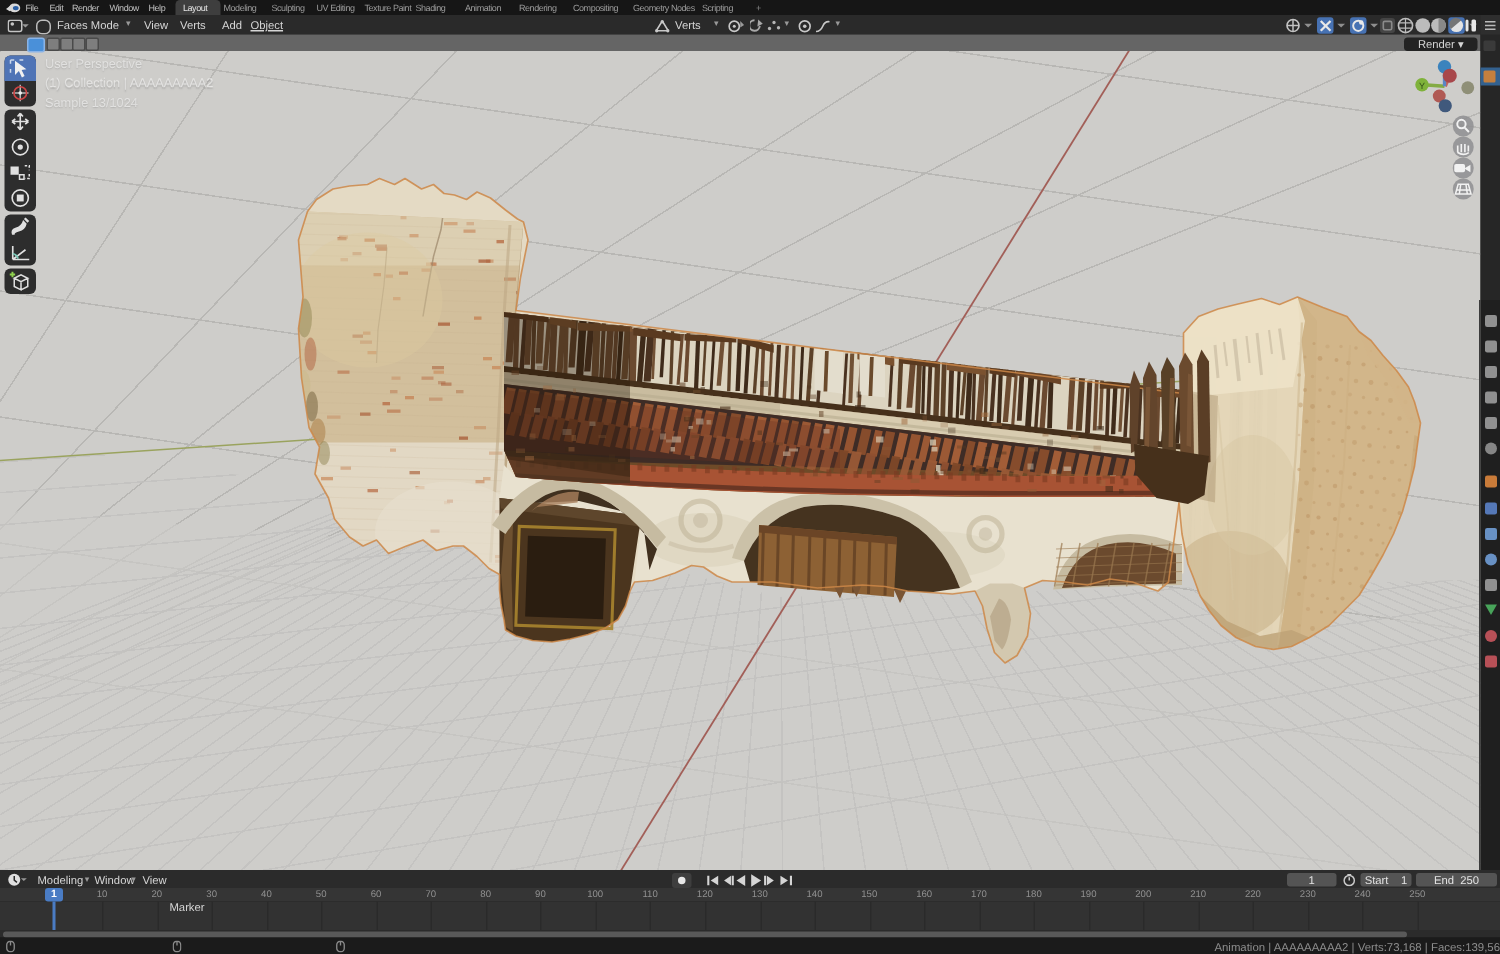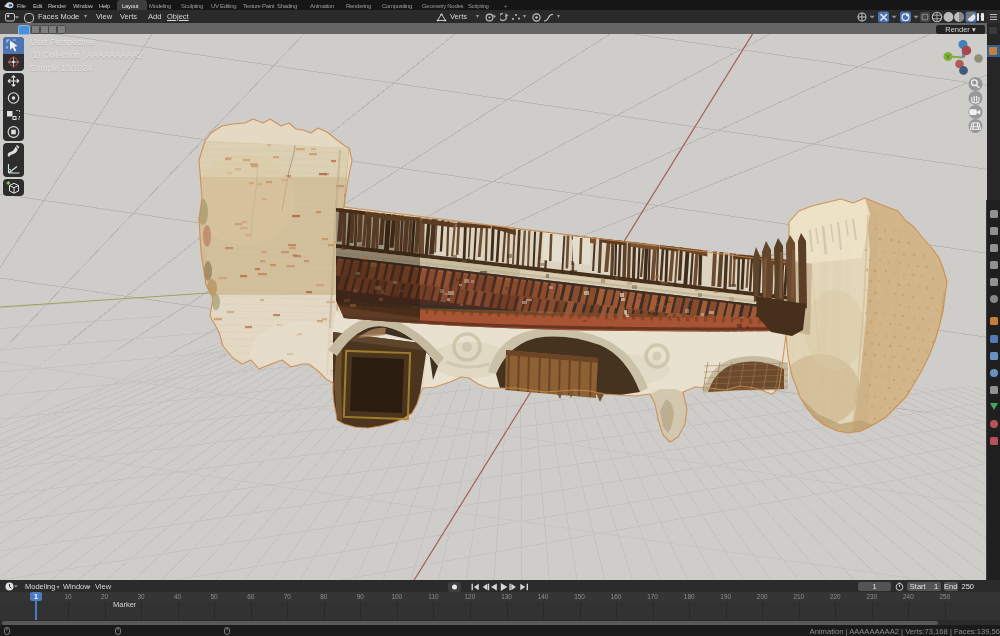--- a/index.html
+++ b/index.html
@@ -1155,21 +1155,21 @@
 <path d="M62.3,1.8 l4.6,3.2 -4.6,3.2 Z M61.8,1.8 l-1.4,0 0,6.4 1.4,0 Z" transform="translate(1,0)"></path>
 <path d="M72.3,1.8 l5,3.2 -5,3.2 Z M78.6,1.8 l1.4,0 0,6.4 -1.4,0 Z"></path>
 </g>
     </svg>
 <div class="abs box" style="left:858px;top:581.5px;width:33px;height:9px;line-height:9.5px;">1</div>
 <svg class="abs" style="left:895px;top:582px" width="9" height="9" viewBox="0 0 9 9">
 <circle cx="4.5" cy="5" r="3.4" fill="none" stroke="#c9c9c9" stroke-width="1"></circle>
 <path d="M4.5,5 l0,-2.1 M3.2,1.2 l2.6,0" stroke="#c9c9c9" stroke-width="1"></path>
     </svg>
 <div class="abs box" style="left:907px;top:581.5px;width:34px;height:9px;line-height:9.5px;">Start&nbsp;&nbsp;&nbsp;&nbsp;1</div>
-<div class="abs box" style="left:944px;top:581.5px;width:14px;height:9px;line-height:9.5px;">End&nbsp;&nbsp;250</div>
+<div class="abs box" style="left:944px;top:581.5px;width:54px;height:9px;line-height:9.5px;">End&nbsp;&nbsp;250</div>
 <div class="abs fnum" style="left:59.0px;top:592.5px;width:18px;">10</div>
     <div class="abs fnum" style="left:95.5px;top:592.5px;width:18px;">20</div>
     <div class="abs fnum" style="left:132.1px;top:592.5px;width:18px;">30</div>
     <div class="abs fnum" style="left:168.6px;top:592.5px;width:18px;">40</div>
     <div class="abs fnum" style="left:205.1px;top:592.5px;width:18px;">50</div>
     <div class="abs fnum" style="left:241.7px;top:592.5px;width:18px;">60</div>
     <div class="abs fnum" style="left:278.2px;top:592.5px;width:18px;">70</div>
     <div class="abs fnum" style="left:314.8px;top:592.5px;width:18px;">80</div>
     <div class="abs fnum" style="left:351.3px;top:592.5px;width:18px;">90</div>
     <div class="abs fnum" style="left:387.8px;top:592.5px;width:18px;">100</div>

